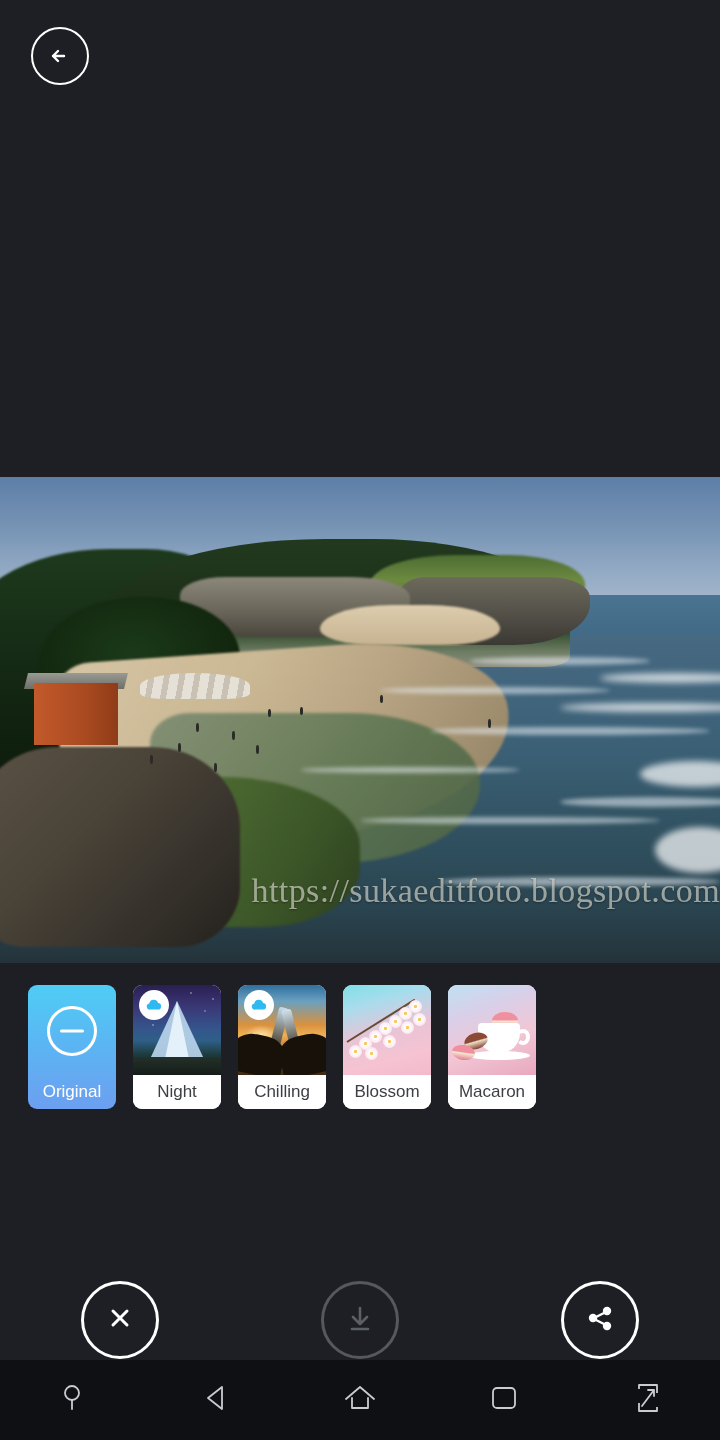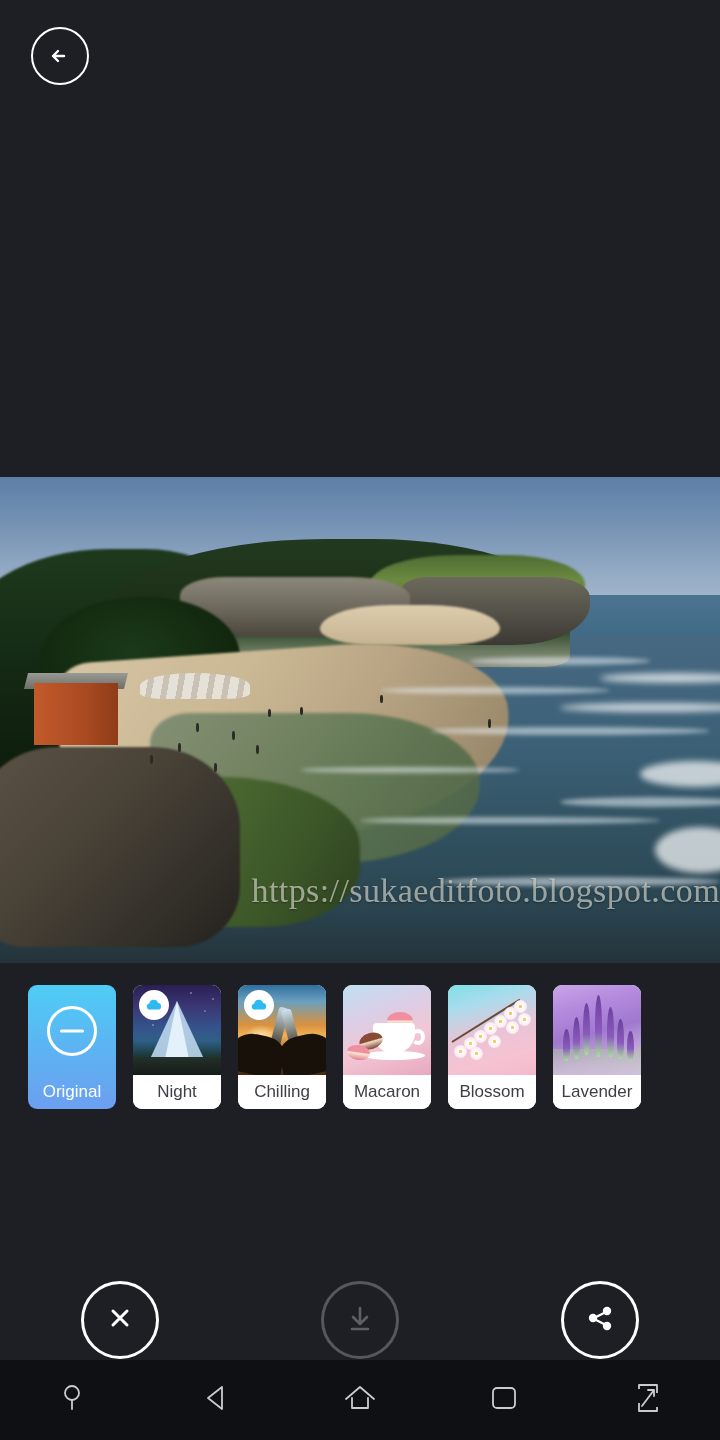--- a/index.html
+++ b/index.html
@@ -333,34 +333,20 @@
         <div class="h1"></div>
           <div class="h2"></div>
       </div>
       <div class="cloud-badge">
         <svg width="20" height="20" viewBox="0 0 24 24">
           <path d="M7.5 17.5h9a4 4 0 0 0 .4-7.98A5.5 5.5 0 0 0 6.3 10.2 3.7 3.7 0 0 0 7.5 17.5z" fill="#2ebaf0"></path>
         </svg>
       </div>
     </div>
     <div class="flabel">Chilling</div>
-  </div>
-
-  <div class="filter-item">
-    <div class="thumb">
-      <div class="th-macaron">
-        <div class="m1"></div>
-          <div class="handle"></div>
-          <div class="cup"></div>
-        <div class="saucer"></div>
-          <div class="m2"></div>
-          <div class="m3"></div>
-      </div>
-    </div>
-    <div class="flabel">Macaron</div>
   </div>
 
   <div class="filter-item">
     <div class="thumb">
       <div class="th-blossom">
         <div class="branch"></div>
         <div class="fl" style="left:6px;top:60px;"></div>
         <div class="fl" style="left:16px;top:52px;"></div>
         <div class="fl" style="left:26px;top:45px;"></div>
         <div class="fl" style="left:36px;top:37px;"></div>
@@ -371,33 +357,32 @@
         <div class="fl" style="left:40px;top:50px;"></div>
         <div class="fl" style="left:58px;top:36px;"></div>
         <div class="fl" style="left:70px;top:28px;"></div>
       </div>
     </div>
     <div class="flabel">Blossom</div>
   </div>
 
   <div class="filter-item">
     <div class="thumb">
-      <div class="th-lavender">
-        <div class="hz"></div>
-        <div class="sp" style="left:30px;top:18px;height:52px;"></div>
-        <div class="sp" style="left:42px;top:10px;height:62px;"></div>
-        <div class="sp" style="left:54px;top:22px;height:50px;"></div>
-        <div class="sp" style="left:20px;top:32px;height:42px;"></div>
-        <div class="sp" style="left:64px;top:34px;height:40px;"></div>
-        <div class="sp" style="left:10px;top:44px;height:32px;"></div>
-        <div class="sp" style="left:74px;top:46px;height:30px;"></div>
+      <div class="th-macaron">
+        <div class="m1"></div>
+          <div class="handle"></div>
+          <div class="cup"></div>
+        <div class="saucer"></div>
+          <div class="m2"></div>
+          <div class="m3"></div>
       </div>
     </div>
-    <div class="flabel">Lavender</div>
-  </div>
+    <div class="flabel">Macaron</div>
+  </div>
+
 </div>
 
 <div class="action-bar">
   <div class="act act-close">
     <span>
       <svg width="34" height="34" viewBox="0 0 34 34">
         <path d="M10 10 L24 24 M24 10 L10 24" stroke="#fff" stroke-width="3" stroke-linecap="round"></path>
       </svg>
     </span>
   </div>

